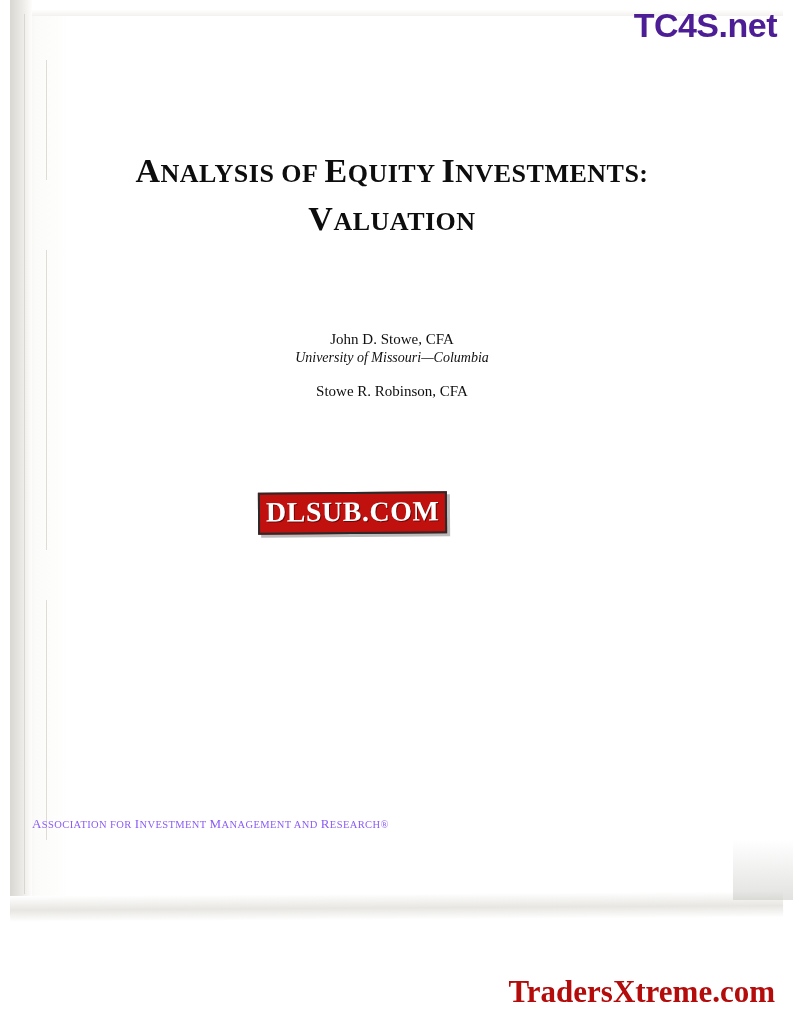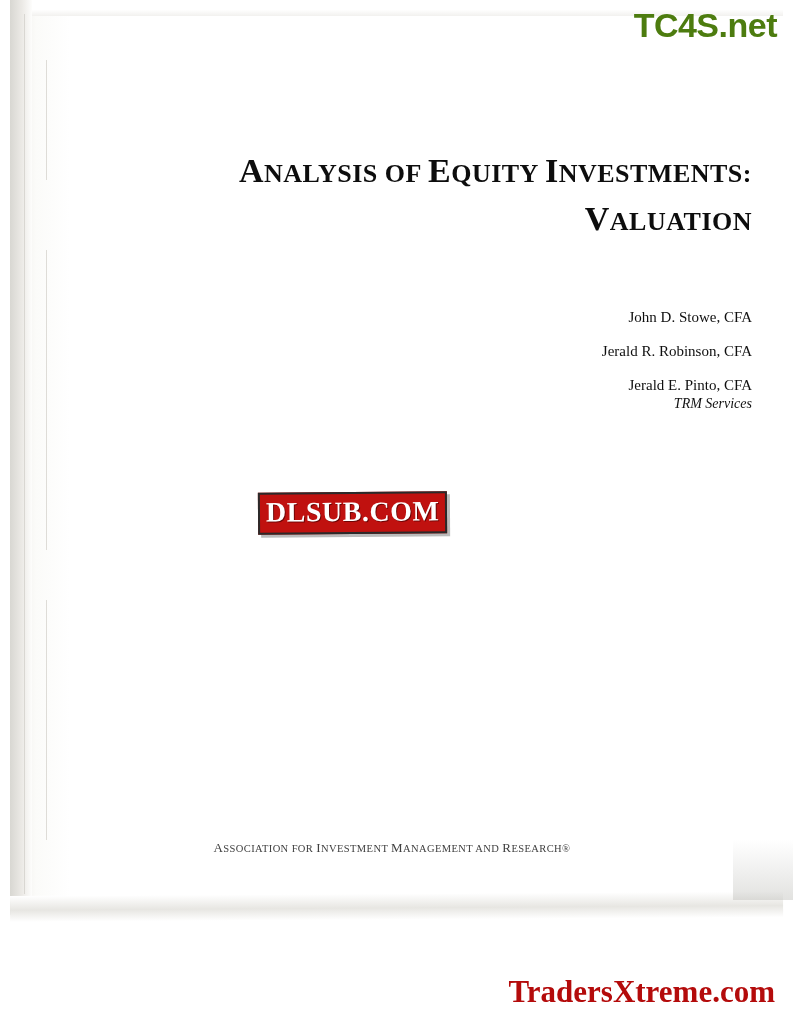--- a/index.html
+++ b/index.html
@@ -74,21 +74,21 @@
 
   
   .wm-tc4s {
     position: absolute;
     right: 16px;
     top: 6px;
     font-family: "Liberation Sans", sans-serif;
     font-weight: bold;
     font-size: 34px;
     letter-spacing: -0.5px;
-    color: #4d7c0f;
+    color: #4c1d95;
     text-shadow: 2px 2px 0 rgba(255,255,255,0.85);
   }
   .wm-traders {
     position: absolute;
     right: 18px;
     bottom: 14px;
     font-family: "Liberation Serif", serif;
     font-weight: bold;
     font-size: 31px;
     color: #b40b0b;
@@ -119,40 +119,39 @@
     left: 32px;
     top: 150px;
     width: 720px;
     text-align: center;
   }
   .title-line {
     font-family: "Liberation Serif", serif;
     font-weight: bold;
     color: #0d0d0d;
     letter-spacing: 0.5px;
-    text-align: right;
   }
   .title-line-1 {
     font-size: 34px;
     line-height: 42px;
   }
   .title-line-2 {
     font-size: 34px;
     line-height: 47px;
   }
   
   .sc { font-size: 26px; }
 
   
   .authors {
     position: absolute;
     left: 32px;
-    top: 308px;
-    width: 720px;
-    text-align: right;
+    top: 330px;
+    width: 720px;
+    text-align: center;
   }
   .author-group { margin-bottom: 15px; }
   .author-name {
     font-family: "Liberation Serif", serif;
     font-size: 15px;
     line-height: 19px;
     color: #0f0f0f;
   }
   .author-aff {
     font-family: "Liberation Serif", serif;
@@ -172,27 +171,27 @@
     font-family: "Liberation Serif", serif;
     font-style: italic;
     font-size: 14px;
     color: #141414;
   }
 
   
   .imprint {
     position: absolute;
     left: 32px;
-    top: 840px;
-    width: 720px;
-    text-align: center;
+    top: 816px;
+    width: 720px;
+    text-align: left;
     font-family: "Liberation Serif", serif;
     font-size: 13px;
     letter-spacing: 0.4px;
-    color: #404040;
+    color: #8b5cf6;
   }
   .imprint .sc2 { font-size: 10.5px; }
 
   
   .speckle {
     position: absolute;
     background: #dedcd7;
   }
 </style>
 </head>
@@ -216,27 +215,24 @@
     <span>A</span><span class="sc">NALYSIS OF </span><span>E</span><span class="sc">QUITY </span><span>I</span><span class="sc">NVESTMENTS:</span>
   </div>
   <div class="title-line title-line-2">
     <span>V</span><span class="sc">ALUATION</span>
   </div>
 </div>
 
 <div class="authors">
   <div class="author-group">
     <div class="author-name">John D. Stowe, CFA</div>
+    <div class="author-aff">University of Missouri—Columbia</div>
   </div>
   <div class="author-group">
-    <div class="author-name">Jerald R. Robinson, CFA</div>
-  </div>
-  <div class="author-group">
-    <div class="author-name">Jerald E. Pinto, CFA</div>
-    <div class="author-aff">TRM Services</div>
+    <div class="author-name">Stowe R. Robinson, CFA</div>
   </div>
 </div>
 
 <div class="pub-line">Associatio</div>
 
 <div class="wm-dlsub">
   <span>DLSUB.COM</span>
 </div>
 
 <div class="imprint">

